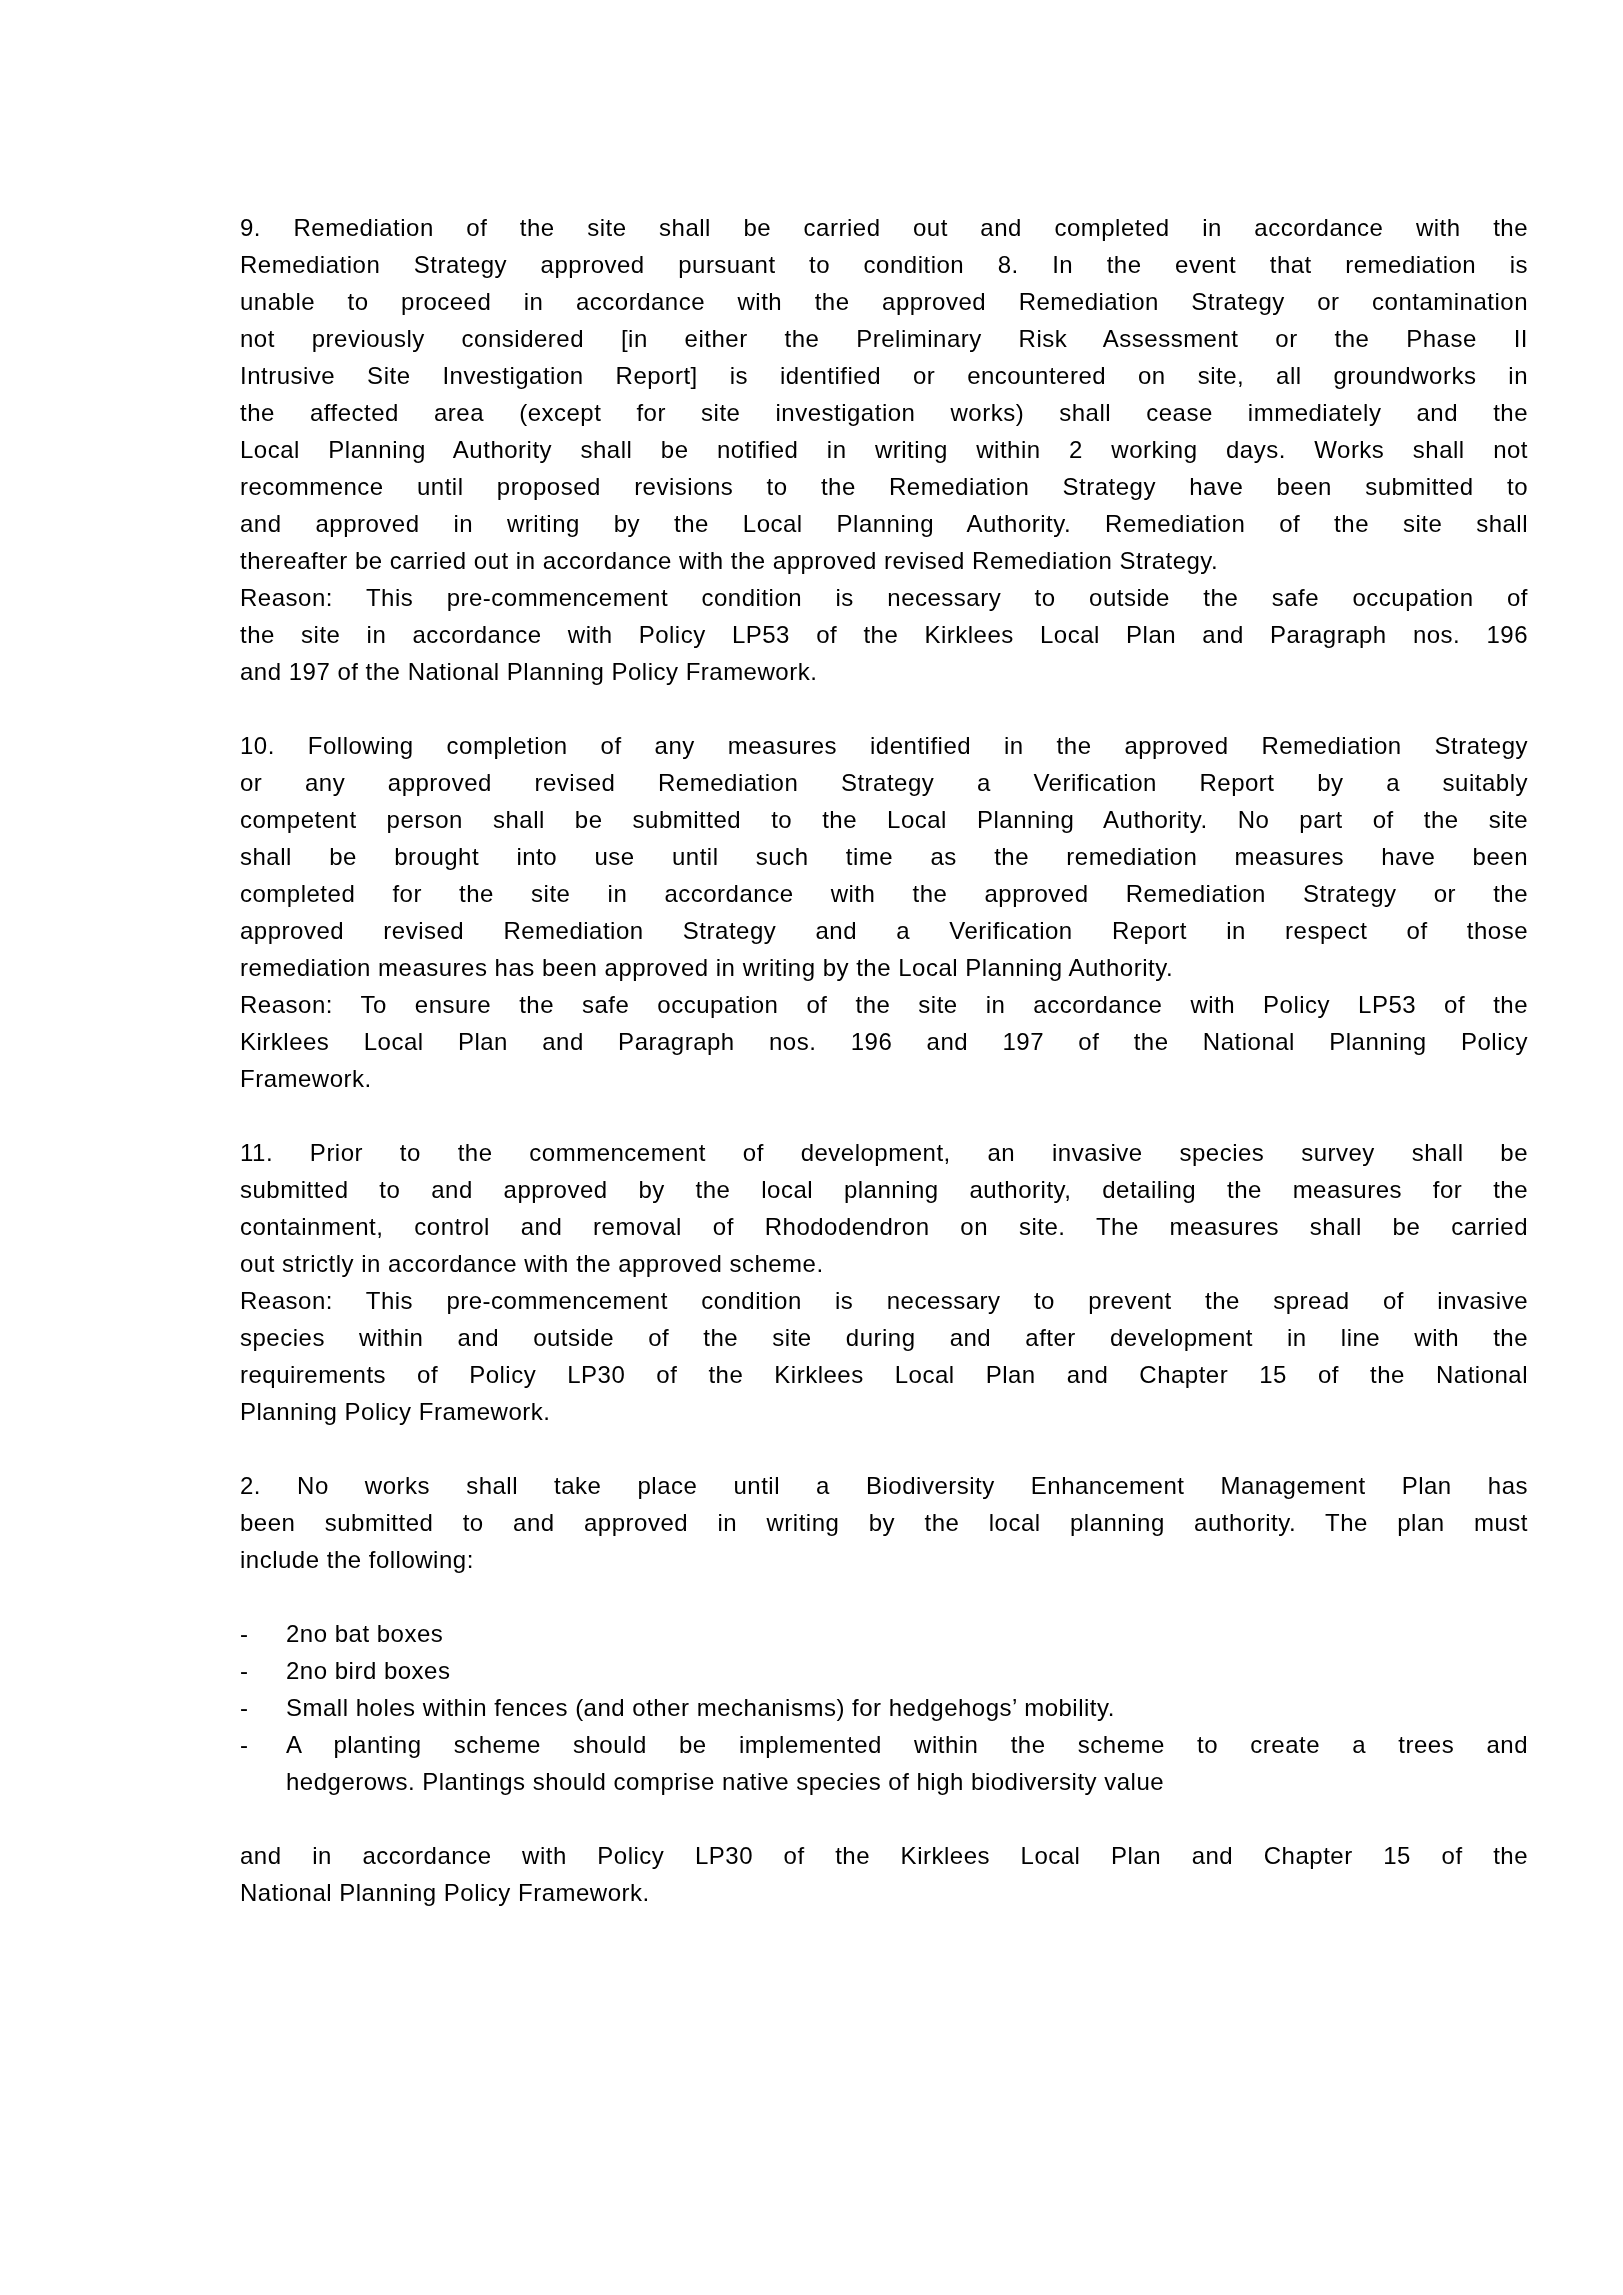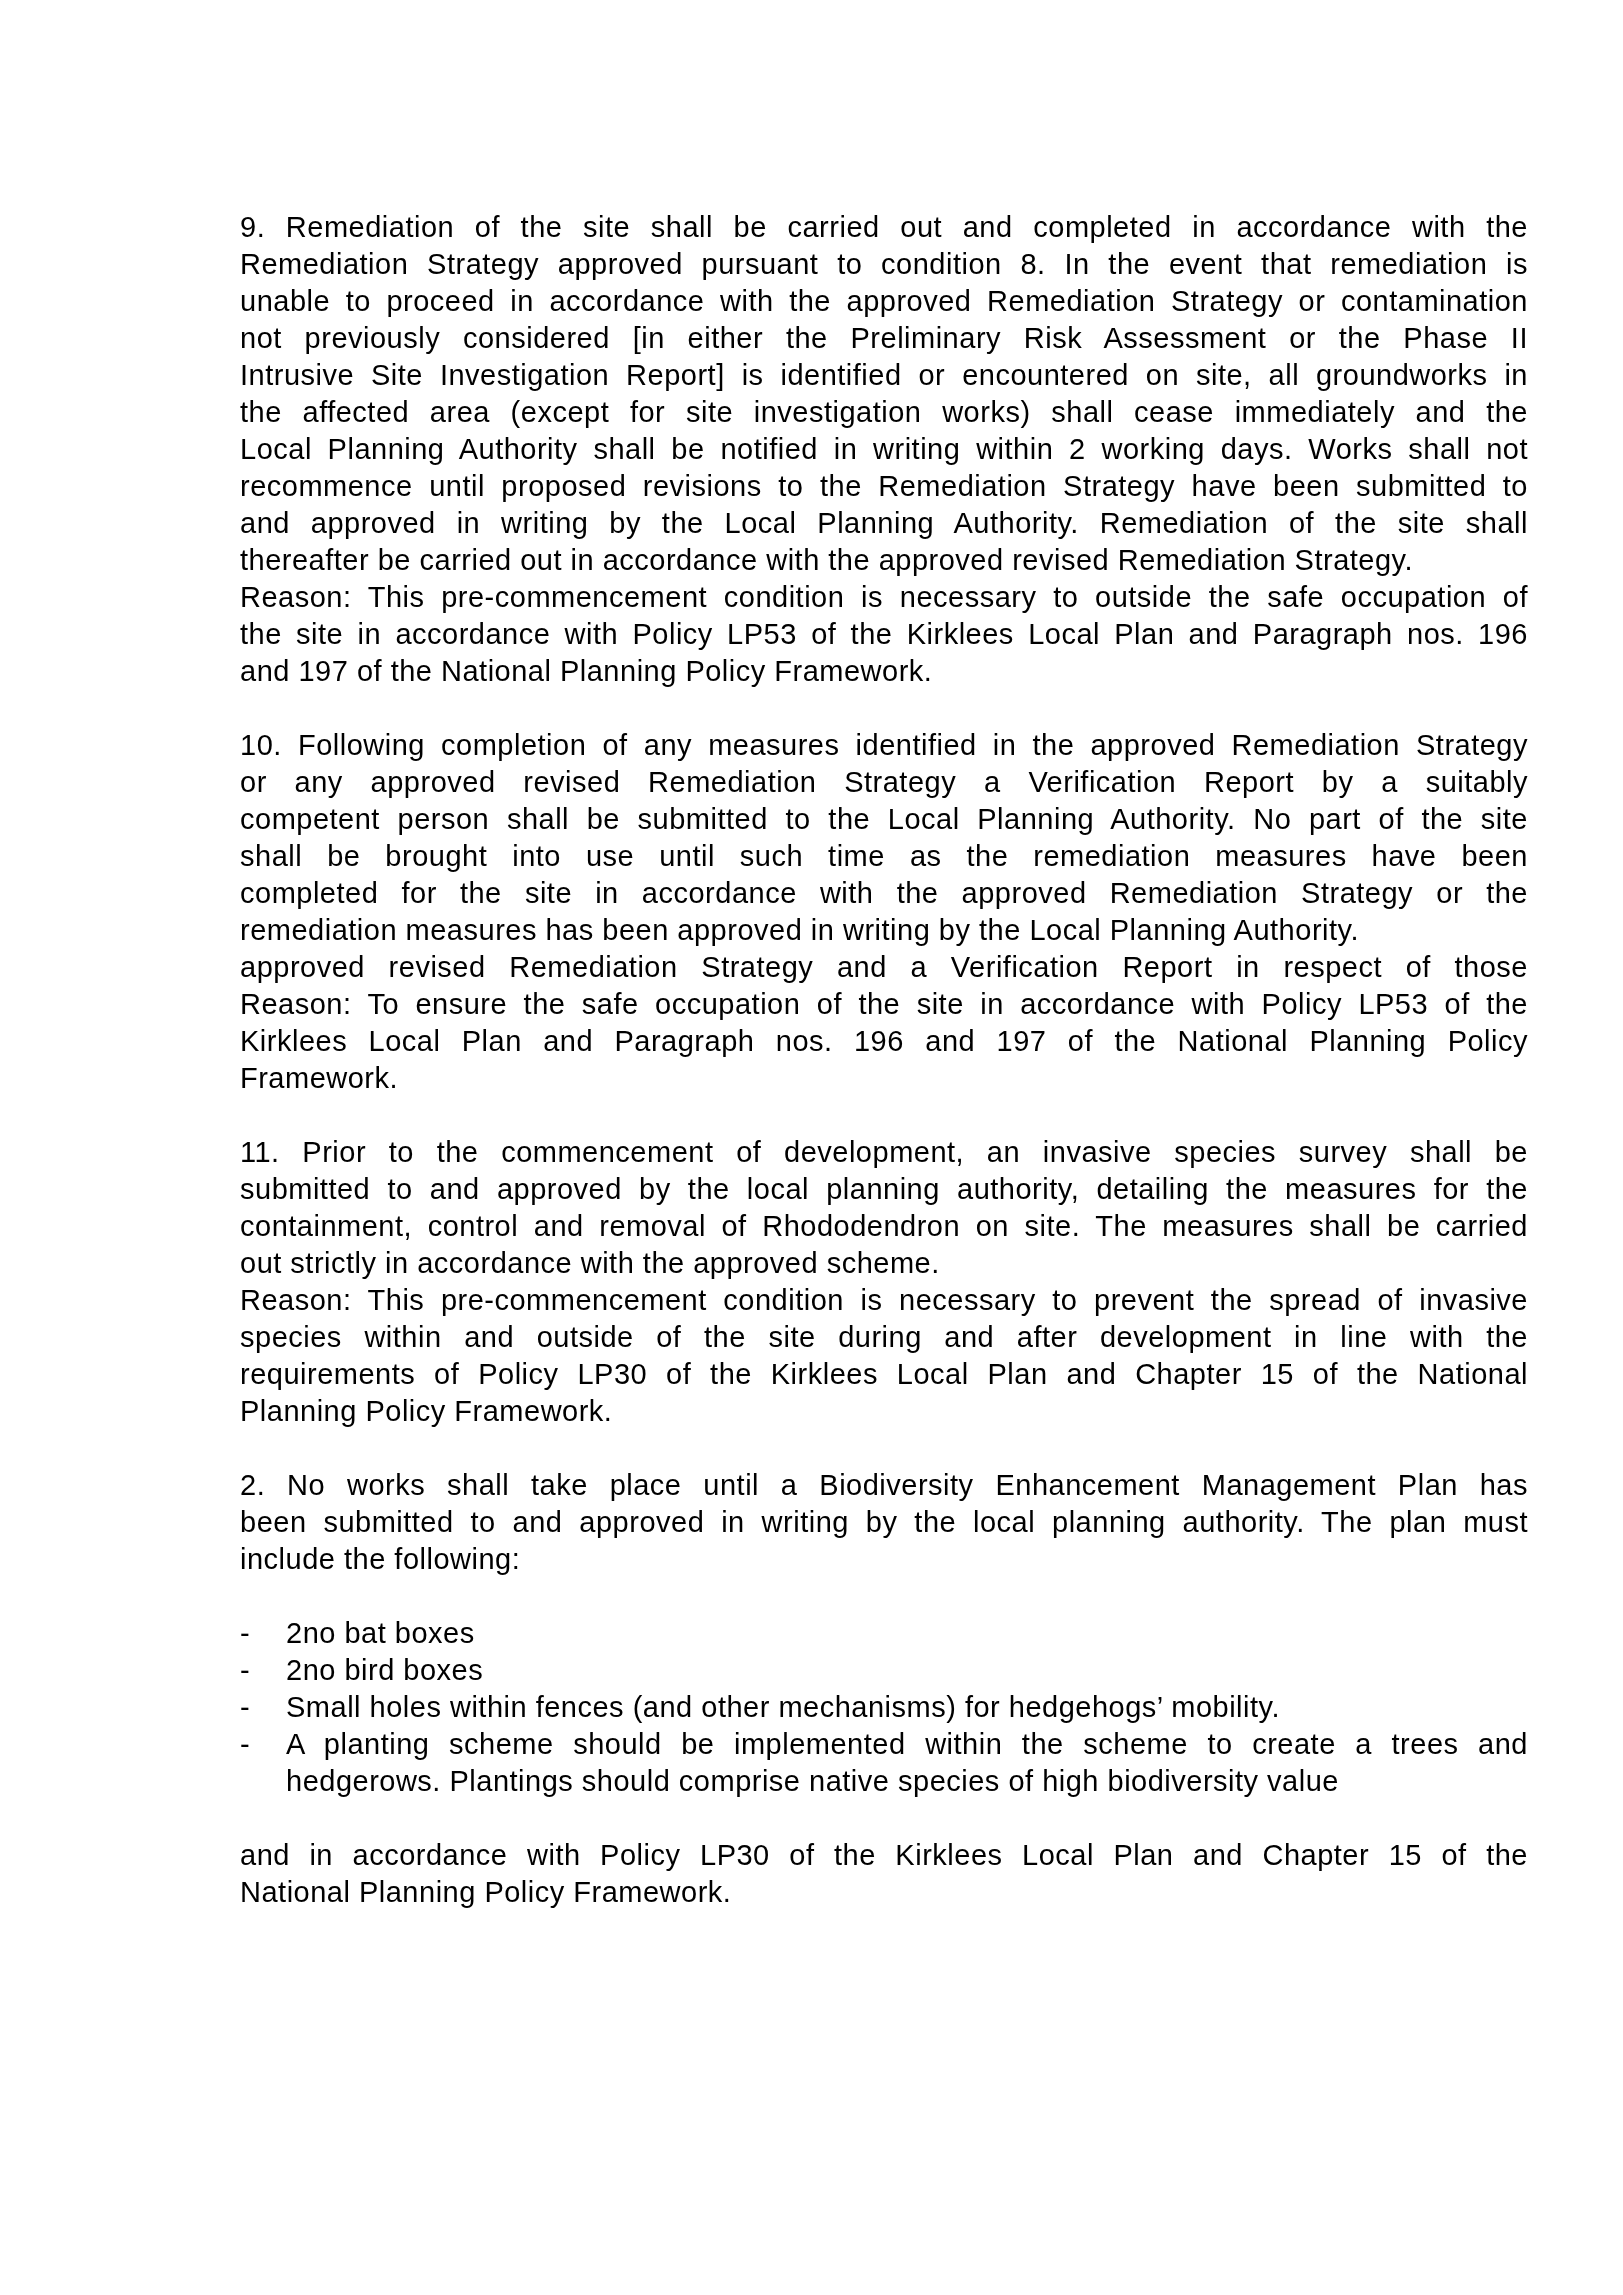--- a/index.html
+++ b/index.html
@@ -1,20 +1,20 @@
 <!DOCTYPE html>
 <html style="font-size:13px"><head>
 <meta charset="utf-8">
 <style>
   html, body { margin: 0; padding: 0; background: #ffffff; }
   body { width: 1624px; height: 2295px; position: relative; overflow: hidden; }
   .page {
     position: absolute; left: 240px; top: 209px; width: 1288px;
     font-family: "Liberation Sans", sans-serif;
-    font-size: 29px; line-height: 37px; color: #000000;
+    font-size: 24px; line-height: 37px; color: #000000;
     letter-spacing: 0.5px;
   }
   .para { margin: 0 0 37px 0; }
   .line { display: block; white-space: nowrap; text-align: justify; text-align-last: justify; word-spacing: 0; }
   .line.last { text-align-last: left; }
   .line .lead { font-weight: normal; }
   .list { margin: 0 0 37px 0; padding: 0; list-style: none; }
   .list-item { position: relative; padding-left: 46px; }
   .list-item .dash { position: absolute; left: 0; top: 0; }
   .list-item .line { white-space: nowrap; }
@@ -39,22 +39,22 @@
     <span class="line" style="white-space: normal;">the site in accordance with Policy LP53 of the Kirklees Local Plan and Paragraph nos. 196</span>
     <span class="line last">and 197 of the National Planning Policy Framework.</span>
   </div>
 
   <div class="para">
     <span class="line" style="white-space: normal;">10. Following completion of any measures identified in the approved Remediation Strategy</span>
     <span class="line" style="white-space: normal;">or any approved revised Remediation Strategy a Verification Report by a suitably</span>
     <span class="line" style="white-space: normal;">competent person shall be submitted to the Local Planning Authority. No part of the site</span>
     <span class="line" style="white-space: normal;">shall be brought into use until such time as the remediation measures have been</span>
     <span class="line" style="white-space: normal;">completed for the site in accordance with the approved Remediation Strategy or the</span>
+    <span class="line" style="white-space: normal;">approved revised Remediation Strategy and a Verification Report in respect of those</span>
     <span class="line last">remediation measures has been approved in writing by the Local Planning Authority.</span>
-    <span class="line" style="white-space: normal;">approved revised Remediation Strategy and a Verification Report in respect of those</span>
     <span class="line" style="white-space: normal;"><span class="lead">Reason:</span><span> To ensure the safe occupation of the site in accordance with Policy LP53 of the</span></span>
     <span class="line" style="white-space: normal;">Kirklees Local Plan and Paragraph nos. 196 and 197 of the National Planning Policy</span>
     <span class="line last">Framework.</span>
   </div>
 
   <div class="para">
     <span class="line" style="white-space: normal;">11. Prior to the commencement of development, an invasive species survey shall be</span>
     <span class="line" style="white-space: normal;">submitted to and approved by the local planning authority, detailing the measures for the</span>
     <span class="line" style="white-space: normal;">containment, control and removal of Rhododendron on site. The measures shall be carried</span>
     <span class="line last">out strictly in accordance with the approved scheme.</span>

